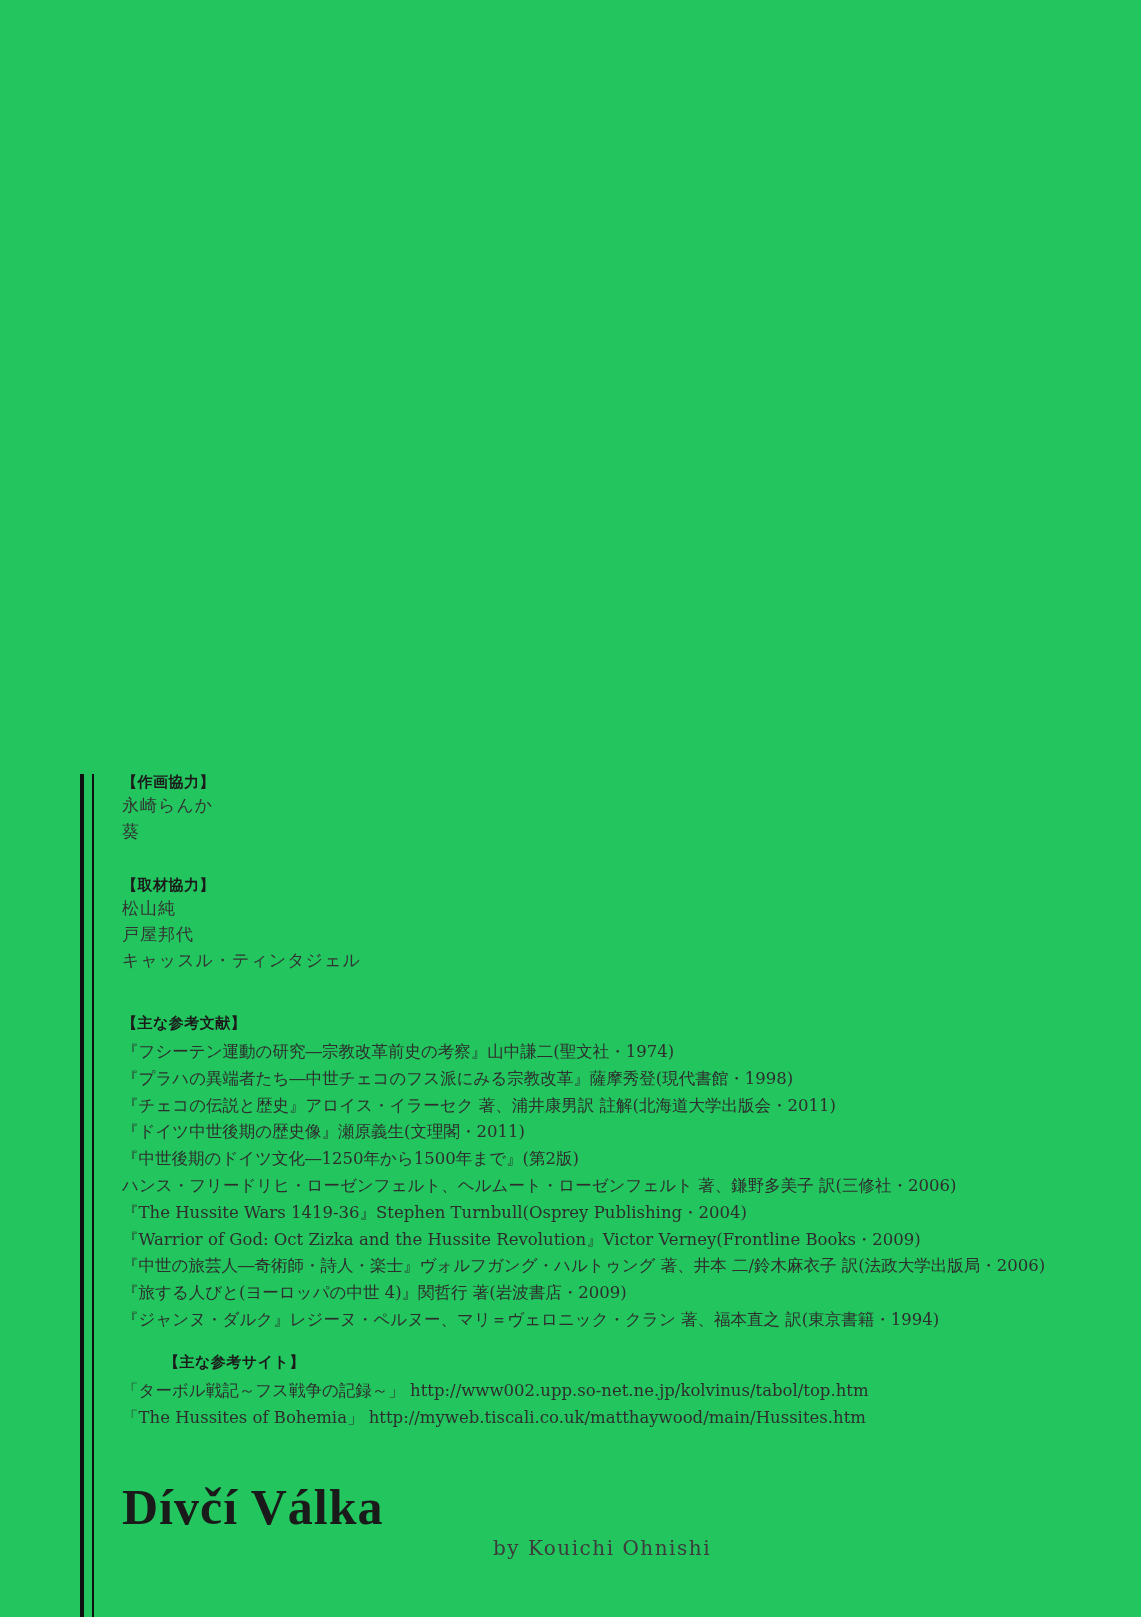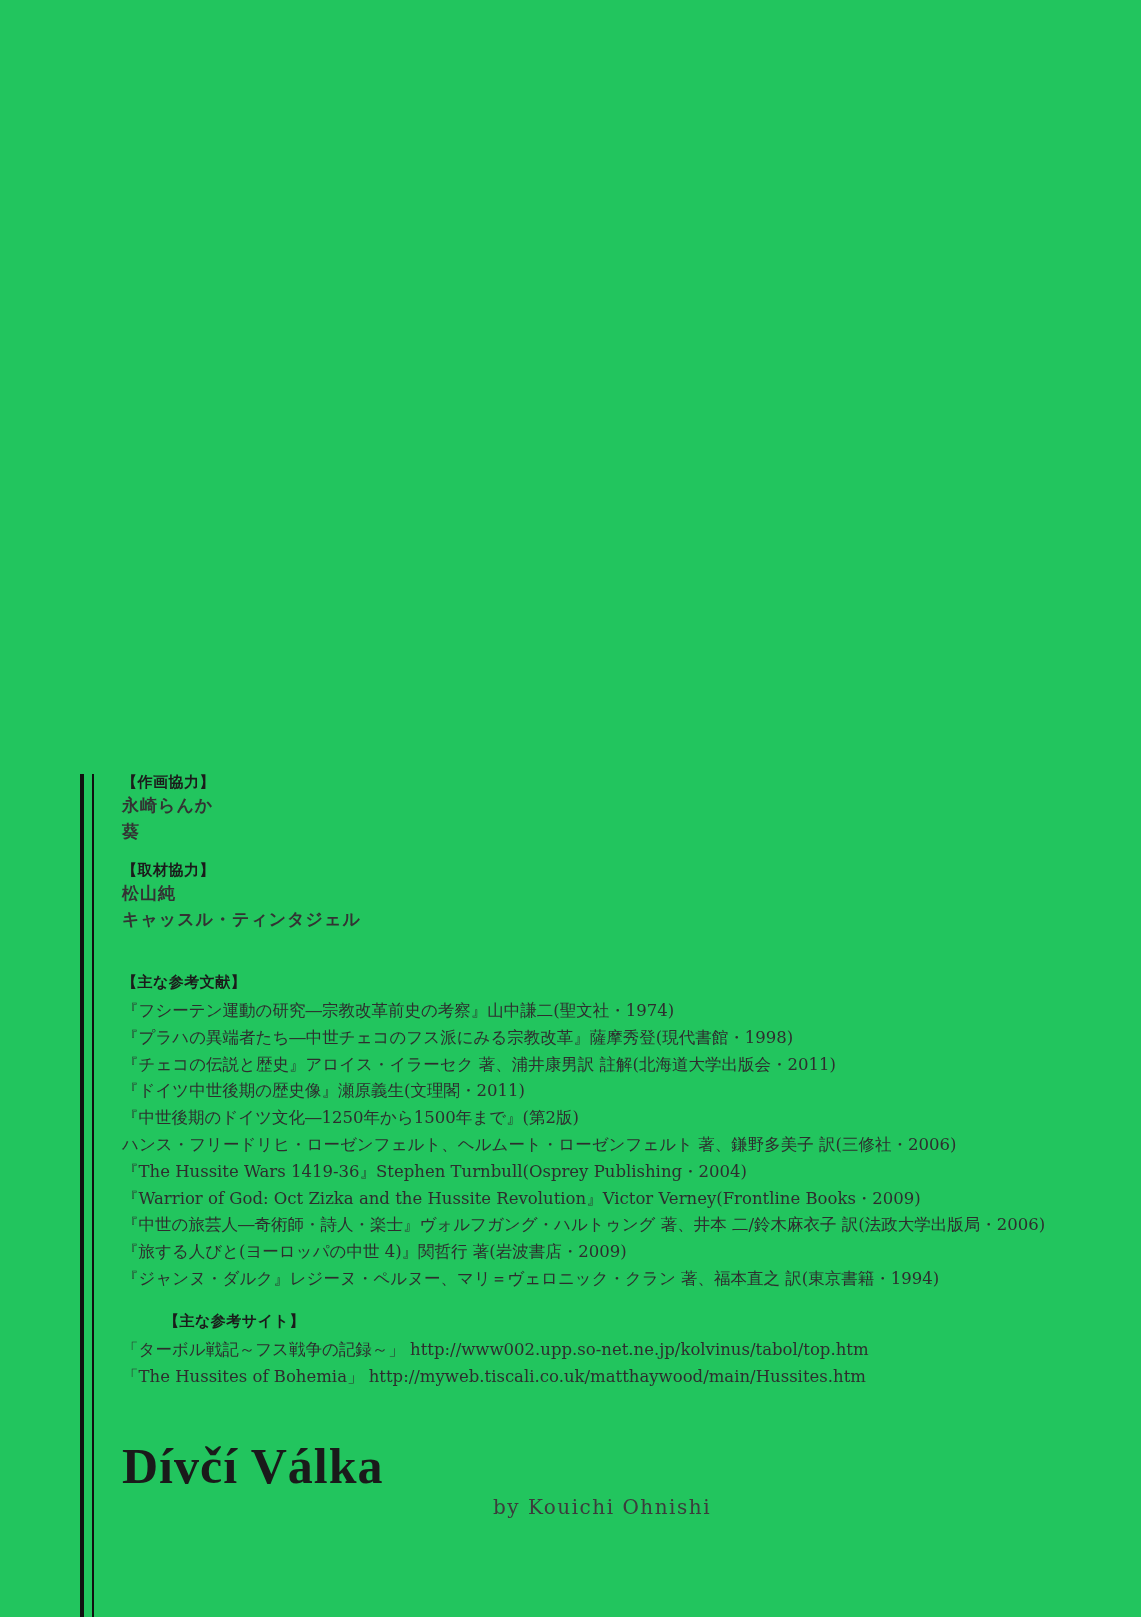--- a/index.html
+++ b/index.html
@@ -33,23 +33,22 @@
     font-size: 15px;
     line-height: 20px;
     color: #1b1b1b;
     letter-spacing: 0.5px;
   }
   .credit-name {
     font-size: 17px;
     line-height: 26px;
     color: #333333;
     letter-spacing: 1px;
-    font-weight: bold;
   }
-  .gap-lg { margin-top: 16px; }
+  .gap-lg { margin-top: 31px; }
   .gap-md { margin-top: 40px; }
   .gap-sm { margin-top: 18px; margin-left: 42px; }
   .ref-item, .site-item {
     font-size: 16.5px;
     line-height: 26.8px;
     color: #2e2e2e;
     white-space: nowrap;
   }
   .ref-list { margin-top: 6px; }
   .site-list { margin-top: 6px; }
@@ -80,20 +79,21 @@
   <div class="rule rule-thin"></div>
 
   <div class="content">
 
     <div class="sec-heading">【作画協力】</div>
     <div class="credit-name">永崎らんか</div>
     <div class="credit-name">葵</div>
 
     <div class="sec-heading gap-lg">【取材協力】</div>
     <div class="credit-name">松山純</div>
+    <div class="credit-name">戸屋邦代</div>
     <div class="credit-name">キャッスル・ティンタジェル</div>
 
     <div class="sec-heading gap-md">【主な参考文献】</div>
     <div class="ref-list">
       <div class="ref-item">『フシーテン運動の研究―宗教改革前史の考察』山中謙二(聖文社・1974)</div>
       <div class="ref-item">『プラハの異端者たち―中世チェコのフス派にみる宗教改革』薩摩秀登(現代書館・1998)</div>
       <div class="ref-item">『チェコの伝説と歴史』アロイス・イラーセク 著、浦井康男訳 註解(北海道大学出版会・2011)</div>
       <div class="ref-item">『ドイツ中世後期の歴史像』瀬原義生(文理閣・2011)</div>
       <div class="ref-item">『中世後期のドイツ文化―1250年から1500年まで』(第2版)</div>
       <div class="ref-item">ハンス・フリードリヒ・ローゼンフェルト、ヘルムート・ローゼンフェルト 著、鎌野多美子 訳(三修社・2006)</div>

